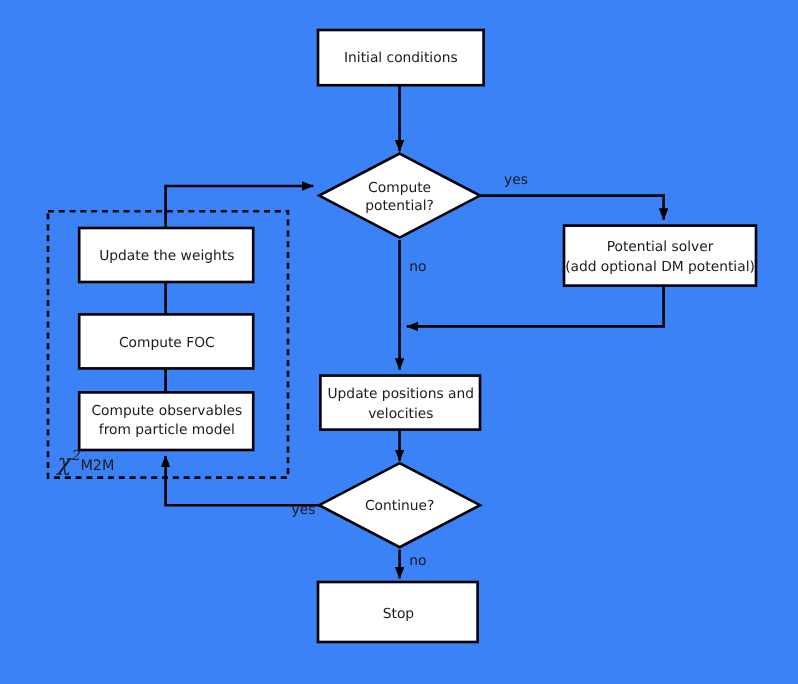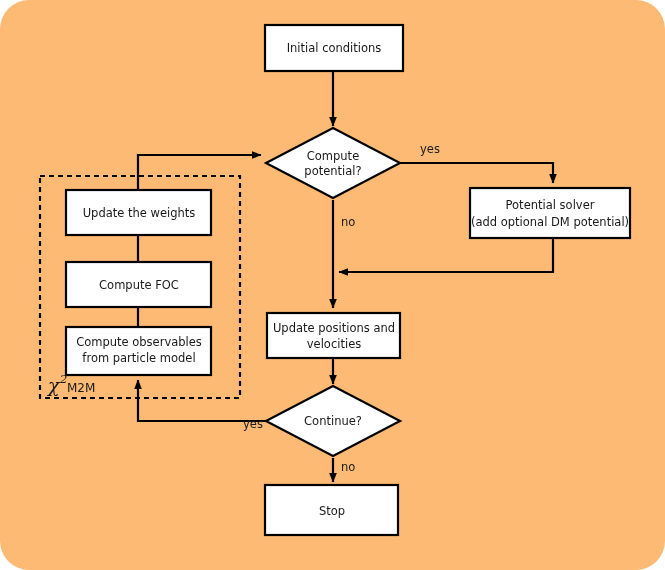--- a/index.html
+++ b/index.html
@@ -1,17 +1,17 @@
 <!DOCTYPE html>
 <html><head>
 <meta charset="utf-8">
 <style>
   html,body{margin:0;padding:0;background:#ffffff;}
   body{font-family:"DejaVu Sans","Liberation Sans",sans-serif;}
-  #stage{position:relative;width:665px;height:570px;background:#fdba74;overflow:hidden;border-radius:29px;}
+  #stage{position:relative;width:665px;height:570px;background:#3b82f6;overflow:hidden;}
   svg#flow{position:absolute;left:0;top:0;width:665px;height:570px;}
   .nodebox{fill:#ffffff;stroke:#000000;stroke-width:2.2;}
   .diamond{fill:#ffffff;stroke:#000000;stroke-width:2.2;}
   .dashbox{fill:none;stroke:#000000;stroke-width:2.2;stroke-dasharray:5 4;}
   .conn{fill:none;stroke:#000000;stroke-width:2.2;stroke-linejoin:miter;stroke-linecap:butt;}
   .head{fill:#000000;}
   .nodetext{font-family:"DejaVu Sans","Liberation Sans",sans-serif;font-size:11.5px;fill:#1a1a1a;text-anchor:middle;}
   .edgelabel{font-family:"DejaVu Sans","Liberation Sans",sans-serif;font-size:11.5px;fill:#1a1a1a;}
   .chiglyph{font-family:"DejaVu Serif","Liberation Serif",serif;font-style:italic;font-size:19px;fill:#1a1a1a;}
   .chisup{font-family:"DejaVu Serif","Liberation Serif",serif;font-style:italic;font-size:11.5px;fill:#1a1a1a;}

